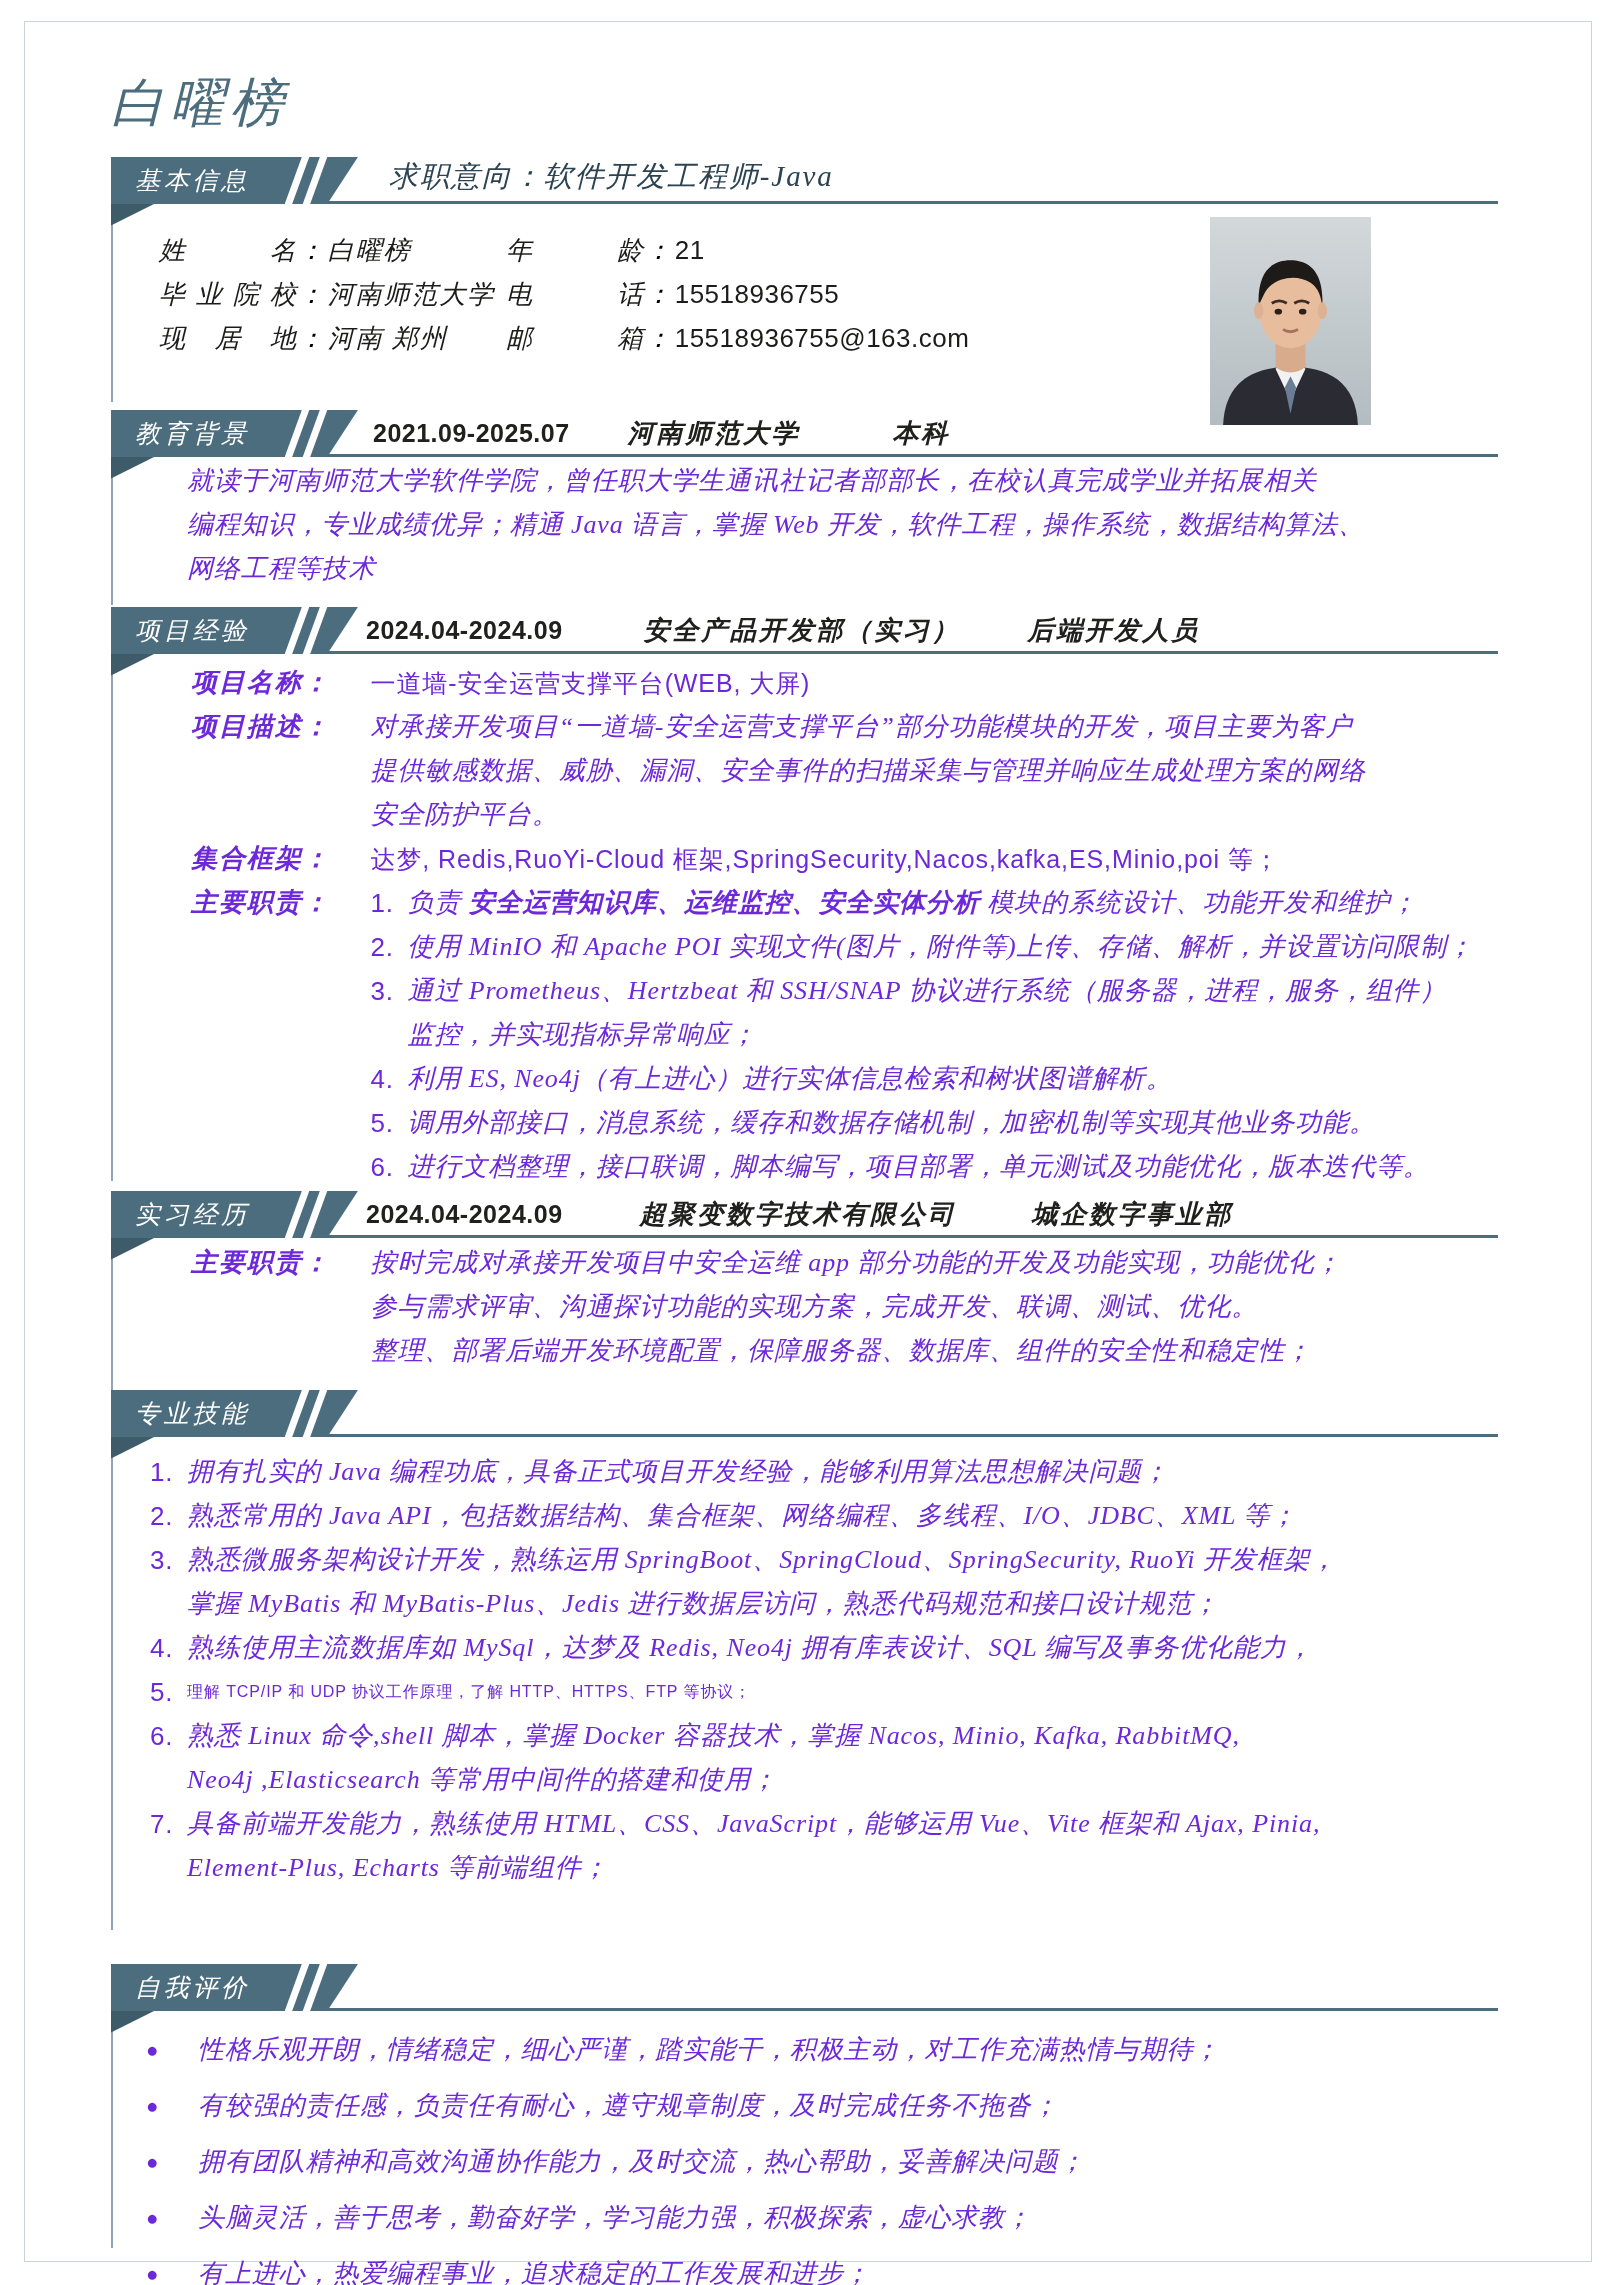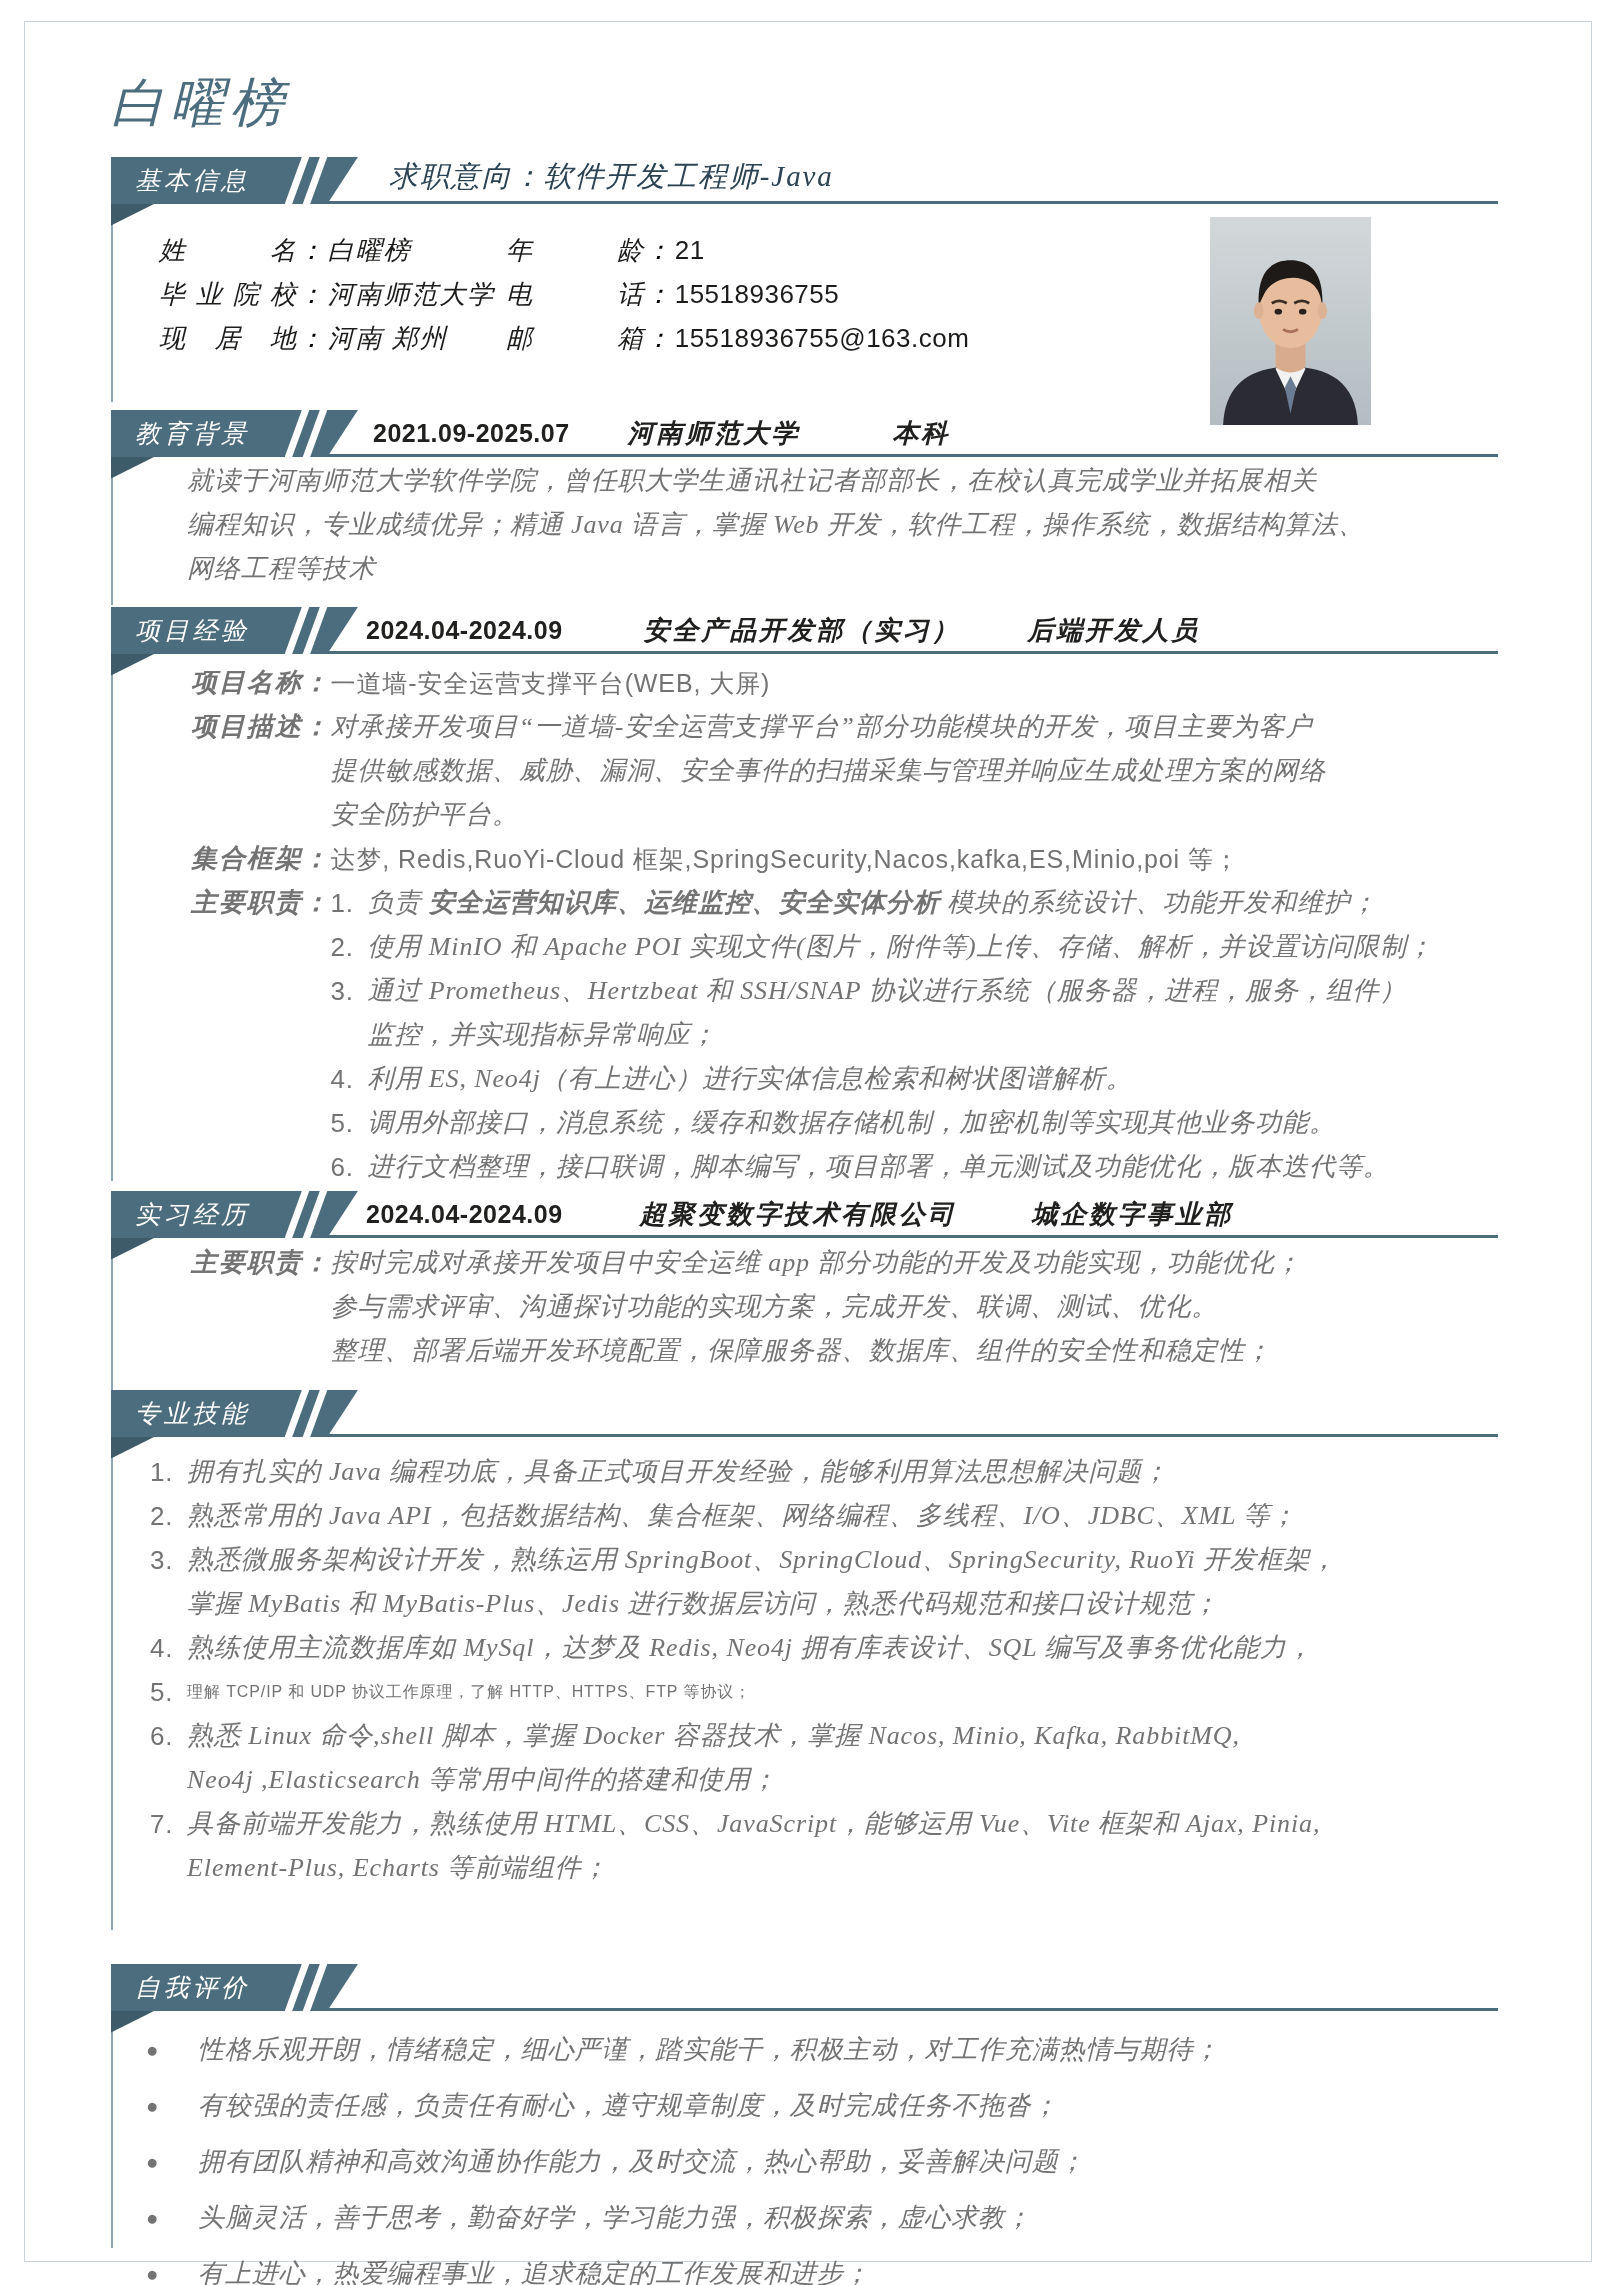--- a/index.html
+++ b/index.html
@@ -223,36 +223,36 @@
     overflow: hidden;
   }
 
   
   .para {
     position: absolute;
     font-family: "Liberation Serif", "DejaVu Serif", serif;
     font-style: italic;
     font-size: 26px;
     line-height: 44px;
-    color: #737373;
+    color: #6d28d9;
     letter-spacing: 0.9px;
   }
 
   
   .kv {
     display: flex;
     align-items: flex-start;
   }
   .kv .k {
     flex: 0 0 auto;
     font-weight: 700;
     letter-spacing: 1.9px;
     white-space: nowrap;
   }
-  .kv .v { flex: 1 1 auto; }
+  .kv .v { flex: 1 1 auto; margin-left: 40px; }
 
   ol.num, ul.dots { margin: 0; padding: 0; list-style: none; }
   ol.num > li {
     display: flex;
     align-items: flex-start;
   }
   ol.num > li > .idx {
     flex: 0 0 37px;
     font-family: "Liberation Sans", "DejaVu Sans", sans-serif;
     font-style: normal;

